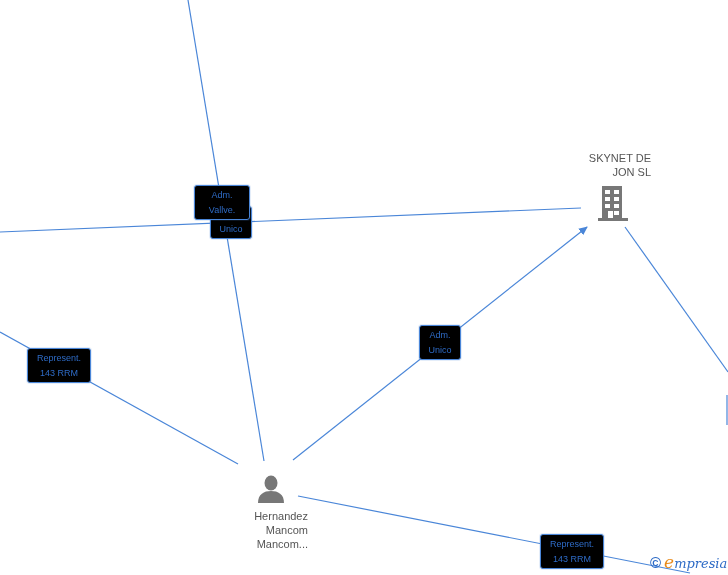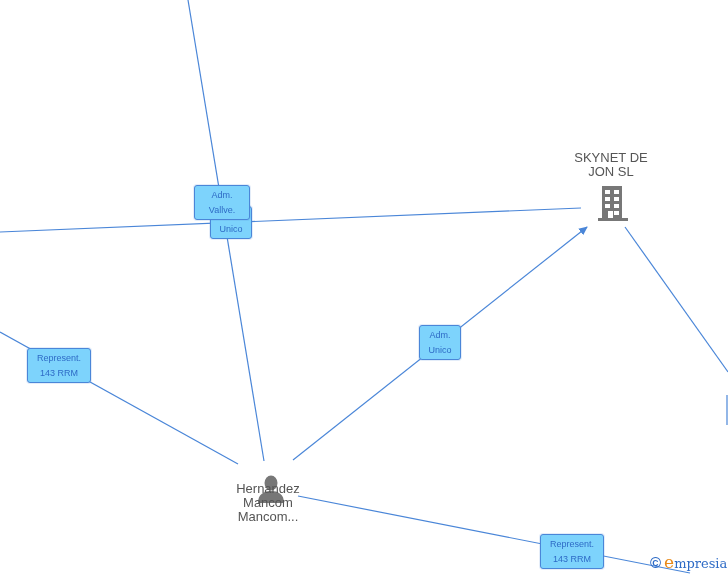--- a/index.html
+++ b/index.html
@@ -1,31 +1,31 @@
 <!DOCTYPE html>
 <html><head>
 <meta charset="utf-8">
 <style>
   html, body { margin:0; padding:0; background:#ffffff; }
   body { width:728px; height:575px; position:relative; overflow:hidden;
          font-family:"Liberation Sans", "DejaVu Sans", sans-serif; }
   #edges { position:absolute; left:0; top:0; width:728px; height:575px; }
-  .edge-label { position:absolute; background:#7dd3fc; border:1px solid #4a86d8;
+  .edge-label { position:absolute; background:#000000; border:1px solid #4a86d8;
                 border-radius:3px; color:#2e6bc6; font-size:9px; line-height:15px;
                 text-align:center; padding:0 4px; box-sizing:border-box;
                 box-shadow:0 0 0 1px rgba(74,134,216,0.15); }
   .edge-label span { display:block; white-space:nowrap; }
-  .node-label { position:absolute; color:#555555; font-size:13px; line-height:14px;
-                text-align:center; }
+  .node-label { position:absolute; color:#555555; font-size:11px; line-height:14px;
+                text-align:right; }
   .node-label span { display:block; white-space:nowrap; }
   .icon { position:absolute; }
   .watermark { position:absolute; left:650px; top:553px; height:20px; display:flex;
                align-items:center; gap:3px; }
   .wm-copy { color:#2e6bc6; font-size:15px; font-weight:bold; line-height:16px; }
-  .wm-brand { font-family:"DejaVu Serif", serif; color:#2e6bc6;
+  .wm-brand { font-family:"DejaVu Serif", serif; font-style:italic; color:#2e6bc6;
               font-size:13px; line-height:21px; }
   .wm-brand .e { color:#e88a1a; font-size:17px; }
 </style>
 </head>
 <body>
 
 <svg id="edges" viewBox="0 0 728 575" xmlns="http://www.w3.org/2000/svg">
   <defs>
     <marker id="arrow" markerWidth="10" markerHeight="10" refX="8" refY="5" orient="auto" markerUnits="userSpaceOnUse">
       <path d="M0,1 L9,5 L0,9 Z" fill="#4a86d8"></path>
@@ -69,21 +69,21 @@
       <rect x="17" y="25" width="5" height="4"></rect>
   </g>
 </svg>
 
 <svg class="icon" style="left:256px; top:475px;" width="30" height="28" viewBox="0 0 30 28">
   <g fill="#777777">
     <ellipse cx="15" cy="8" rx="6.5" ry="7.5"></ellipse>
     <path d="M2,28 C2,19 8,16 15,16 C22,16 28,19 28,28 Z"></path>
   </g>
 </svg>
-<div class="node-label" style="left:228px; top:482px; width:80px;">
+<div class="node-label" style="left:228px; top:509px; width:80px;">
   <span>Hernandez</span>
   <span>Mancom</span>
   <span>Mancom...</span>
 </div>
 
 <div class="edge-label" style="left:210px; top:206px; width:42px; height:33px; padding-top:15px;">
   <span>Unico</span>
 </div>
 <div class="edge-label" style="left:194px; top:185px; width:56px; height:35px; padding-top:2px;">
   <span>Adm.</span>

